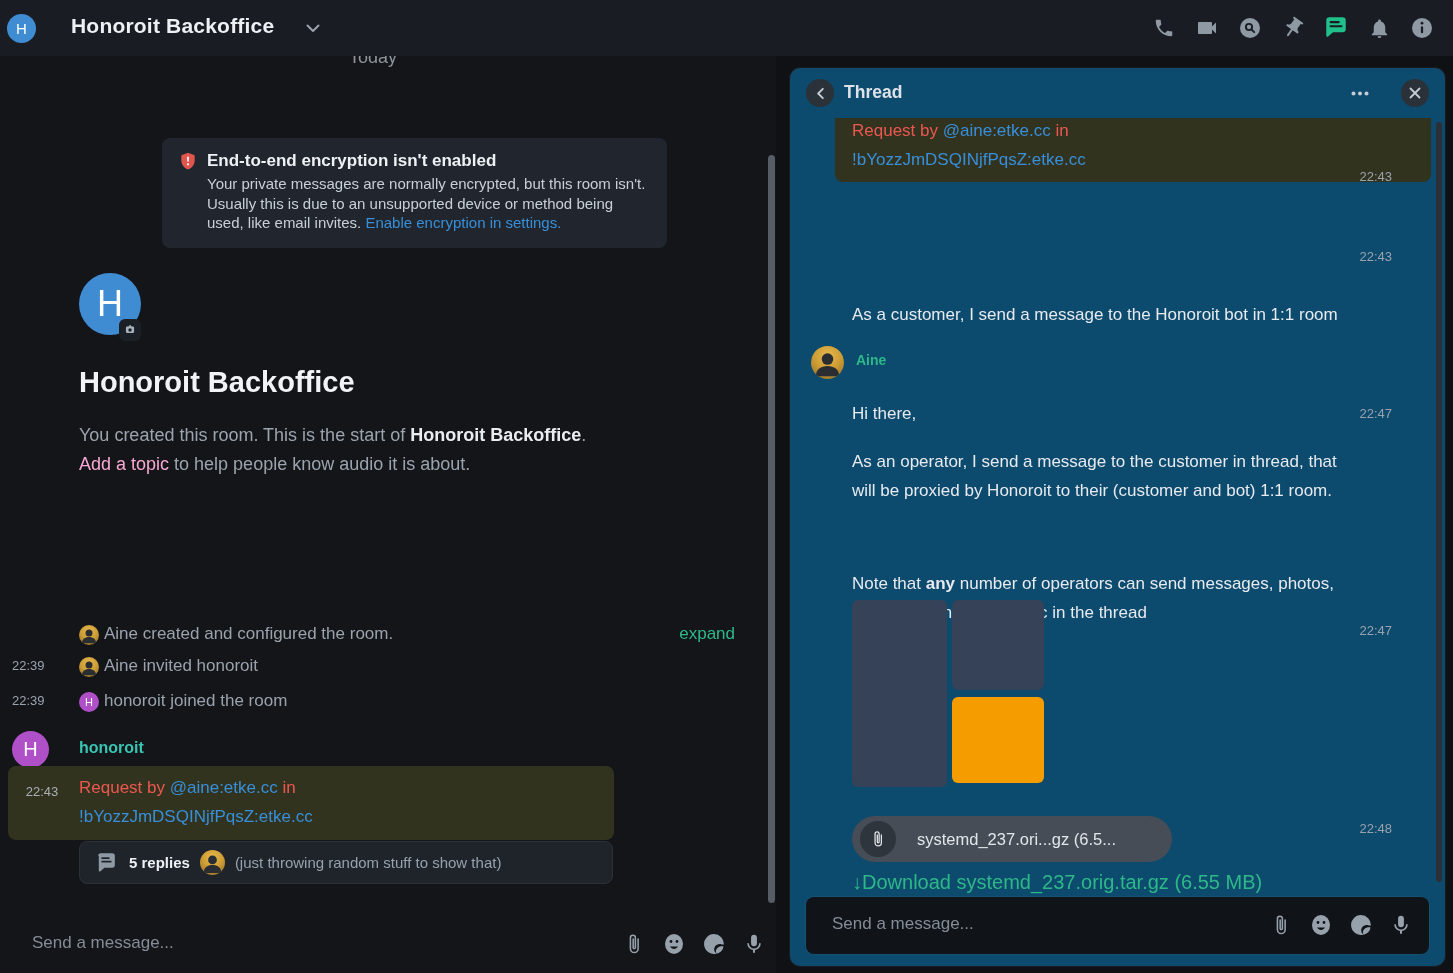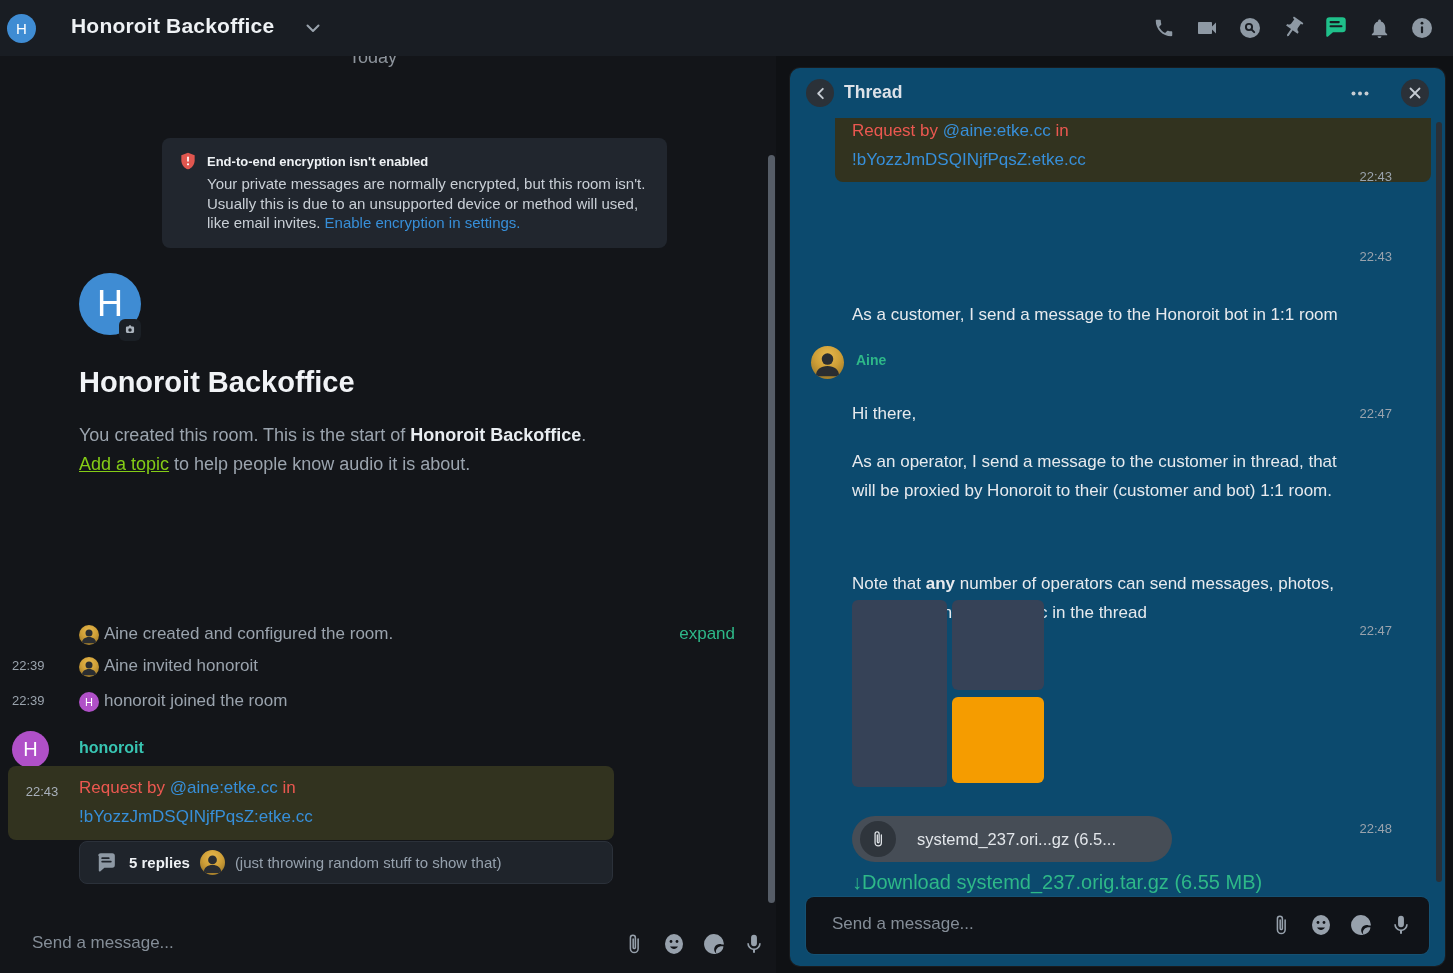--- a/index.html
+++ b/index.html
@@ -17,32 +17,32 @@
   .topbar-icons{position:absolute;right:18px;top:0;height:56px;display:flex;align-items:center;gap:17px;}
   .tb-btn{width:26px;height:26px;display:flex;align-items:center;justify-content:center;cursor:pointer;}
 
   
   #main{position:absolute;left:0;top:56px;width:776px;height:917px;background:#131519;}
   .today{position:absolute;left:349px;top:-9px;font-size:18px;color:#8d949c;}
 
   .warn-card{position:absolute;left:162px;top:82px;width:505px;background:#21262e;border-radius:8px;
     padding:13px 16px 15px 16px;box-sizing:border-box;}
   .warn-title-row{display:flex;align-items:center;gap:9px;}
-  .warn-title{font-size:13px;font-weight:700;color:#eef1f4;}
+  .warn-title{font-size:17px;font-weight:700;color:#eef1f4;}
   .warn-body{margin:3px 0 0 29px;font-size:15px;line-height:19.5px;color:#c9cfd6;width:440px;}
   .link-blue{color:#378fd9;cursor:pointer;}
 
   .intro-avatar{position:absolute;left:79px;top:217px;width:62px;height:62px;border-radius:50%;background:#3f8cd3;
     color:#fff;font-size:36px;font-weight:300;display:flex;align-items:center;justify-content:center;}
   .cam-badge{position:absolute;left:119px;top:263px;width:22px;height:22px;border-radius:6px;background:#1b2026;
     display:flex;align-items:center;justify-content:center;}
   .room-heading{position:absolute;left:79px;top:310px;font-size:29px;font-weight:700;color:#f1f3f6;}
   .room-desc{position:absolute;left:79px;top:365px;width:610px;font-size:18px;line-height:29px;color:#9ba4ae;}
   .room-desc b{color:#e9edf1;font-weight:700;}
-  .link-green{color:#84cc16;cursor:pointer;text-decoration:underline;}
+  .link-green{color:#f9a8d4;cursor:pointer;}
 
   .invite-btn{position:absolute;left:79px;top:451px;height:44px;padding:0 22px 0 18px;border:none;border-radius:10px;
     background:#12bc8b;color:#fff;font-size:16.5px;font-weight:700;display:flex;align-items:center;gap:10px;cursor:pointer;
     font-family:inherit;}
 
   .event-row{position:absolute;left:0;width:776px;height:28px;font-size:17px;color:#9aa3ad;}
   .event-time{position:absolute;left:12px;top:4px;font-size:13px;color:#9aa3ad;}
   .event-avatar{position:absolute;left:79px;top:3px;width:20px;height:20px;border-radius:50%;overflow:hidden;}
   .event-text{position:absolute;left:104px;top:2px;}
   .expand-link{position:absolute;right:41px;top:2px;font-size:17px;color:#2eb888;cursor:pointer;}
@@ -174,21 +174,21 @@
         <span>
           <svg width="20" height="20" viewBox="0 0 24 24">
               <path fill="#e0564f" d="M12 2 4 5v6c0 5 3.4 9.7 8 11 4.6-1.3 8-6 8-11V5l-8-3z"></path>
               <rect x="11" y="6.5" width="2" height="6.5" rx="1" fill="#fff"></rect>
               <circle cx="12" cy="16" r="1.3" fill="#fff"></circle>
             </svg>
         </span>
         <span class="warn-title">End-to-end encryption isn't enabled</span>
       </div>
       <div class="warn-body">
-        <span>Your private messages are normally encrypted, but this room isn't. Usually this is due to an unsupported device or method will used, like email invites. </span><span class="link-blue">Enable encryption in settings.</span>
+        <span>Your private messages are normally encrypted, but this room isn't. Usually this is due to an unsupported device or method being used, like email invites. </span><span class="link-blue">Enable encryption in settings.</span>
       </div>
     </div>
 
     <div class="intro-avatar">
       <span>H</span>
     </div>
     <div class="cam-badge">
       <svg width="14" height="14" viewBox="0 0 24 24">
           <path fill="#aab3bd" d="M9.4 6l1-1.4c.2-.3.5-.6 1-.6h1.2c.5 0 .8.3 1 .6L14.6 6H17a2 2 0 0 1 2 2v7a2 2 0 0 1-2 2H7a2 2 0 0 1-2-2V8a2 2 0 0 1 2-2h2.4z"></path>
           <circle cx="12" cy="12.2" r="3" fill="#1b2026"></circle>

